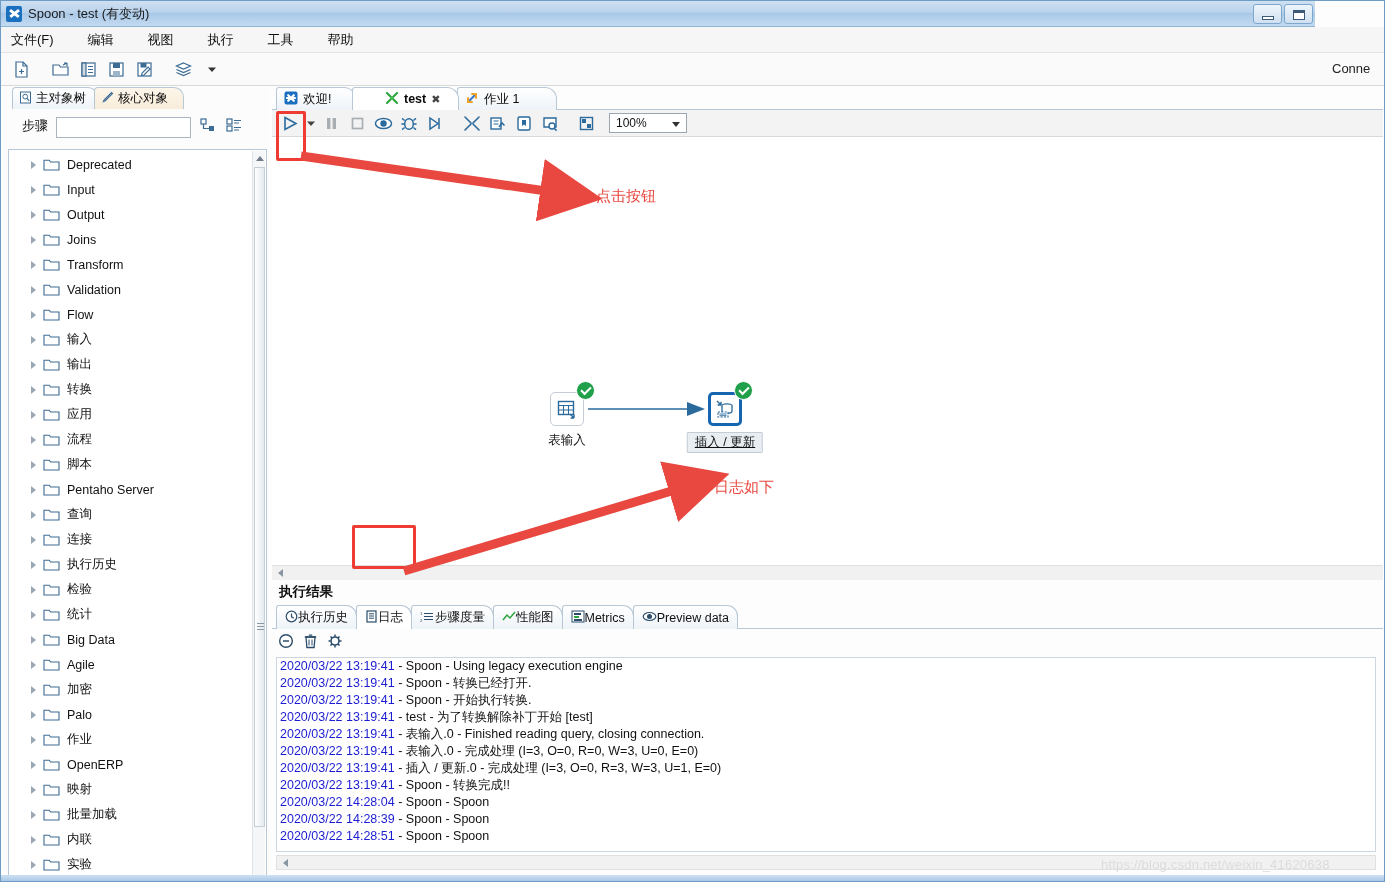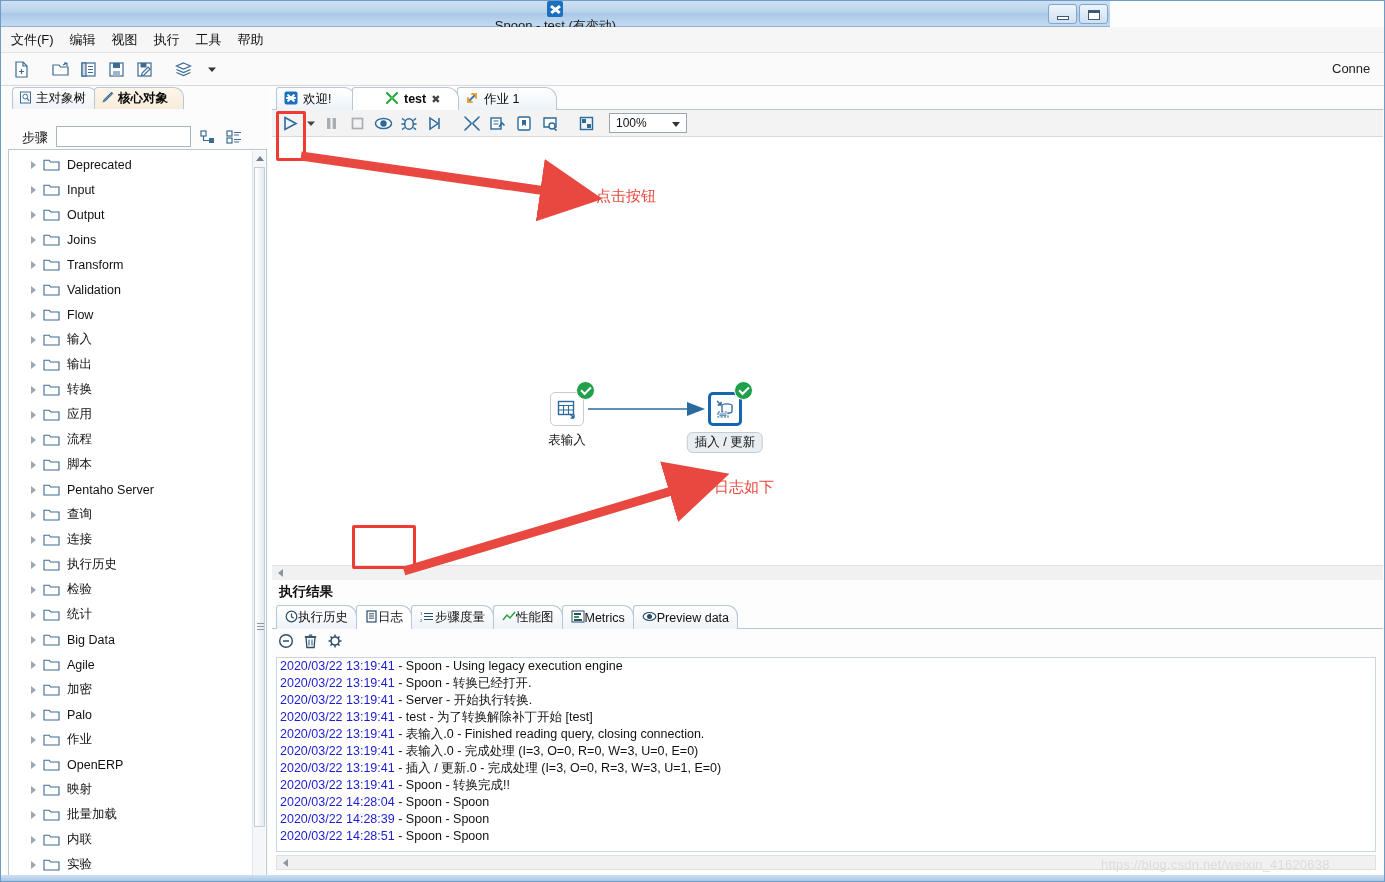--- a/index.html
+++ b/index.html
@@ -13,24 +13,24 @@
   #app {
     position: relative;
     width: 1385px; height: 882px;
     background: #fdfdfd;
     border: 1px solid #6f9cc4;
     overflow: hidden;
   }
 
   
   .titlebar {
-    position: absolute; left: 0; top: 0; width: 1109px; height: 26px;
+    position: absolute; left: 0; top: 0; width: 1314px; height: 26px;
     background: linear-gradient(to bottom, #cfe0f2 0%, #b9d3ec 45%, #a9c8e6 50%, #c3dbf1 100%);
     border-bottom: 1px solid #8fb4d6;
-    display: flex; align-items: center; flex-direction: column;
+    display: flex; align-items: center;
   }
   .title-icon {
     width: 16px; height: 16px; margin-left: 5px; margin-right: 6px;
     background: #1a6fbf; border-radius: 2px;
     position: relative; flex: none;
   }
   .title-icon::before, .title-icon::after {
     content: ""; position: absolute; background: #fff;
     width: 11px; height: 2.6px; left: 2.5px; top: 6.7px;
   }
@@ -54,21 +54,21 @@
   }
   .win-btn .g-max {
     position: absolute; left: 8px; top: 5px; width: 12px; height: 10px;
     border: 1px solid #3a5a78; border-top-width: 3px; background: #fff;
   }
 
   
   .menubar {
     position: absolute; left: 0; top: 26px; width: 1383px; height: 26px;
     background: #f6f6f6; border-bottom: 1px solid #e3e3e3;
-    display: flex; align-items: center; padding-left: 10px; gap: 16px;
+    display: flex; align-items: center; padding-left: 10px; gap: 34px;
   }
   .menu-item { font-size: 13px; color: #111; cursor: default; white-space: nowrap;}
 
   
   .maintoolbar {
     position: absolute; left: 0; top: 52px; width: 1383px; height: 33px;
     background: #fafafa; border-bottom: 1px solid #d8d8d8;
     display: flex; align-items: center; padding-left: 8px; gap: 3px;
   }
   .tb-btn {
@@ -92,25 +92,25 @@
     position: absolute; top: 0; height: 22px;
     display: flex; align-items: center; gap: 4px;
     font-size: 12.5px; color: #0a0a0a;
     padding: 0 8px 0 6px;
     border: 1px solid #b7c7d6;
     border-bottom: none;
     background: linear-gradient(to bottom,#ffffff,#eef3f8);
     border-radius: 4px 10px 0 0;
   }
   .lp-tab.t1 { left: 8px; width: 86px; }
-  .lp-tab.t2 { left: 90px; width: 90px; background: linear-gradient(to bottom,#fdf6ea,#f7ecda); font-weight: bold; }
+  .lp-tab.t2 { left: 90px; width: 90px; background: linear-gradient(to bottom,#fdf6ea,#f7ecda); }
 
   .steprow {
     position: absolute; left: 4px; top: 30px; width: 258px; height: 30px;
-    display: flex; align-items: flex-end; gap: 8px;
+    display: flex; align-items: flex-start; gap: 8px;
   }
   .steprow .lbl { font-size: 13px; color: #111; margin-left: 14px; }
   .stepinput {
     width: 135px; height: 21px; border: 1px solid #a9b6c2; background: #fff;
     font-size: 12px; padding: 0 4px; outline: none;
   }
   .step-ic { width: 18px; height: 18px; }
 
   .treebox {
     position: absolute; left: 4px; top: 62px; width: 259px; height: 812px;
@@ -195,22 +195,23 @@
     width: 34px; height: 34px; border-radius: 5px; background: #fff;
     display: flex; align-items: center; justify-content: center; position: relative;
   }
   .node.plain .box { border: 1px solid #c6ccd3; }
   .node.sel .box { border: 3px solid #1565b0; }
   .node .caption {
     position: absolute; top: 40px; left: 50%; transform: translateX(-50%);
     font-size: 12.5px; color: #111; white-space: nowrap;
   }
   .node .caption.hl {
-    background: #e9eef3; border: 1px solid #c3ccd5; border-radius: 6px;
+    background: #e9eef3; border: 1px solid #c3ccd5; border-radius: 1px;
     padding: 1px 7px;
+    text-decoration: underline;
   }
   .check {
     position: absolute; right: -11px; top: -11px; width: 19px; height: 19px;
     border-radius: 50%; background: #20a04a; border: 1.5px solid #fff;
     display: flex; align-items: center; justify-content: center;
   }
   .check::after {
     content: ""; width: 8px; height: 4px; border-left: 2.2px solid #fff; border-bottom: 2.2px solid #fff;
     transform: rotate(-45deg) translate(1px,-1px);
   }
@@ -903,21 +904,21 @@
               <circle cx="8" cy="8" r="4" fill="none" stroke="#2b4d6a" stroke-width="1.6"></circle>
               <path d="M8 1.5v2.2M8 12.3v2.2M1.5 8h2.2M12.3 8h2.2M3.5 3.5l1.6 1.6M10.9 10.9l1.6 1.6M12.5 3.5l-1.6 1.6M5.1 10.9l-1.6 1.6" stroke="#2b4d6a" stroke-width="1.5"></path>
             </svg>
         </span>
       </div>
 
       <div class="logbox">
         <div id="log-list">
             <div class="logline"><span class="ts">2020/03/22 13:19:41</span><span> - Spoon - Using legacy execution engine</span></div>
             <div class="logline"><span class="ts">2020/03/22 13:19:41</span><span> - Spoon - 转换已经打开.</span></div>
-            <div class="logline"><span class="ts">2020/03/22 13:19:41</span><span> - Server - 开始执行转换.</span></div>
+            <div class="logline"><span class="ts">2020/03/22 13:19:41</span><span> - Spoon - 开始执行转换.</span></div>
             <div class="logline"><span class="ts">2020/03/22 13:19:41</span><span> - test - 为了转换解除补丁开始  [test]</span></div>
             <div class="logline"><span class="ts">2020/03/22 13:19:41</span><span> - 表输入.0 - Finished reading query, closing connection.</span></div>
             <div class="logline"><span class="ts">2020/03/22 13:19:41</span><span> - 表输入.0 - 完成处理 (I=3, O=0, R=0, W=3, U=0, E=0)</span></div>
             <div class="logline"><span class="ts">2020/03/22 13:19:41</span><span> - 插入 / 更新.0 - 完成处理 (I=3, O=0, R=3, W=3, U=1, E=0)</span></div>
             <div class="logline"><span class="ts">2020/03/22 13:19:41</span><span> - Spoon - 转换完成!!</span></div>
             <div class="logline"><span class="ts">2020/03/22 14:28:04</span><span> - Spoon - Spoon</span></div>
             <div class="logline"><span class="ts">2020/03/22 14:28:39</span><span> - Spoon - Spoon</span></div>
             <div class="logline"><span class="ts">2020/03/22 14:28:51</span><span> - Spoon - Spoon</span></div>
           </div>
       </div>

